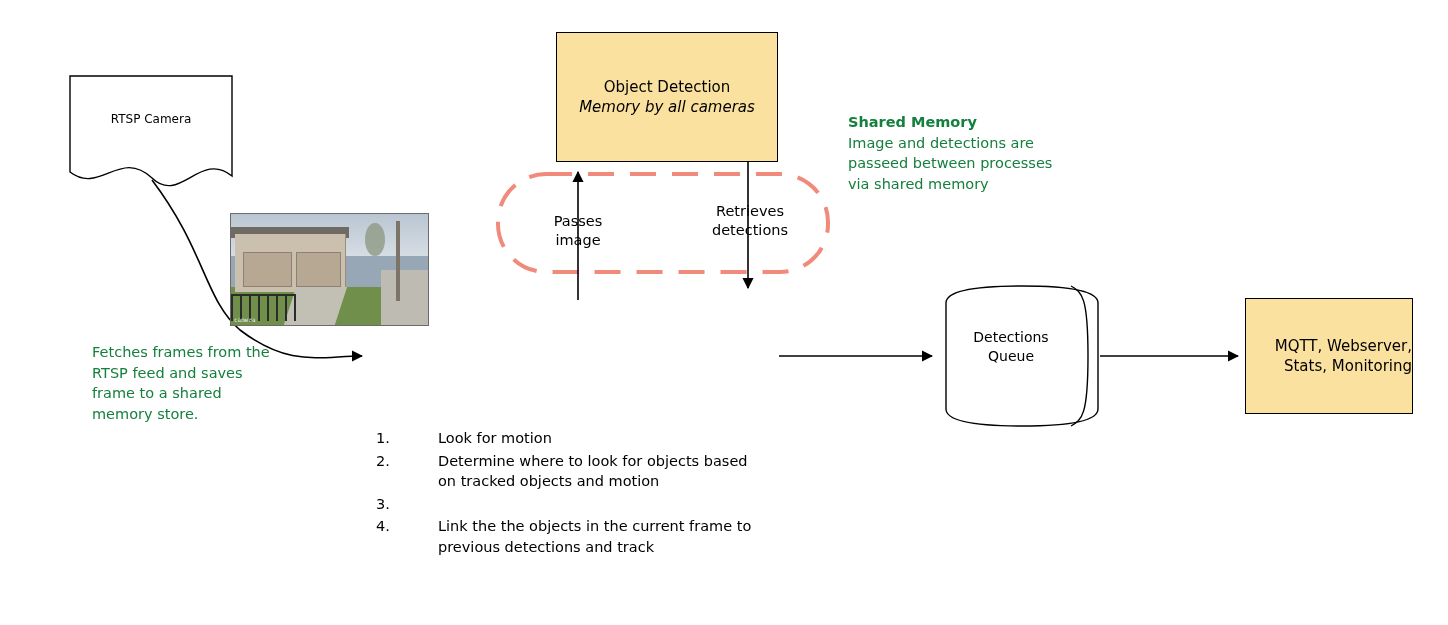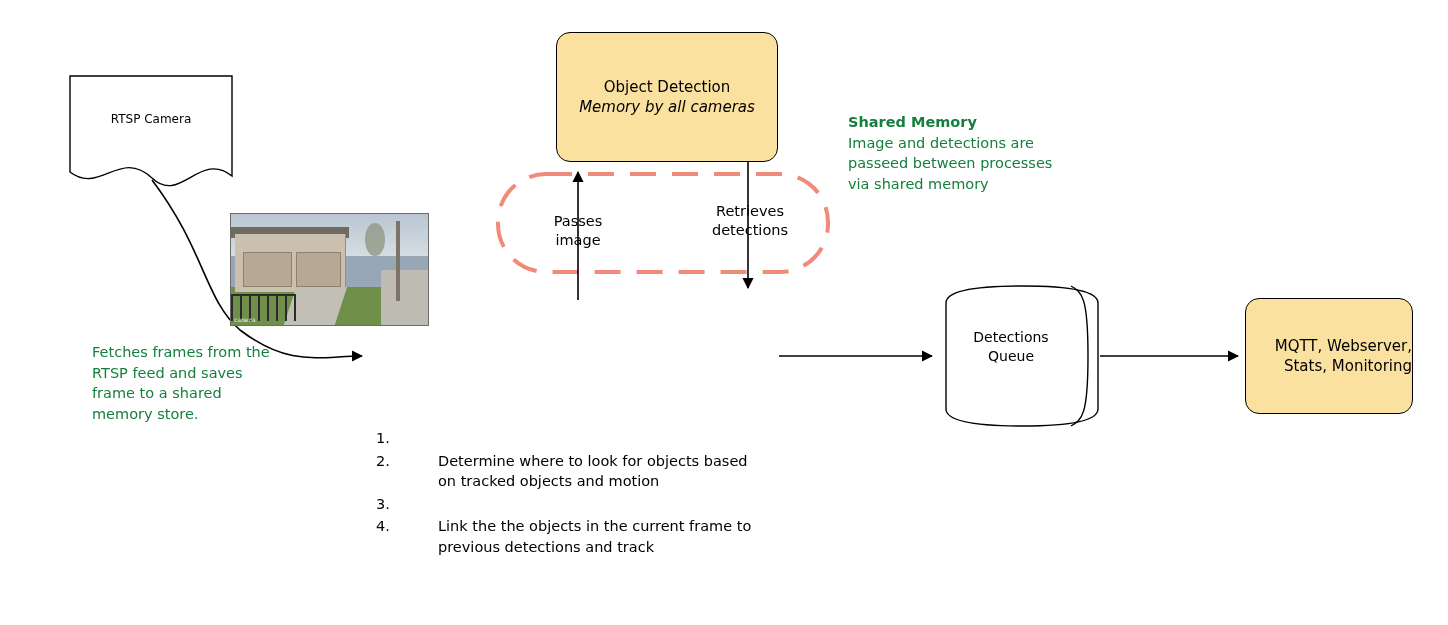--- a/index.html
+++ b/index.html
@@ -19,21 +19,20 @@
     position: absolute;
     left: 0;
     top: 0;
     width: 1448px;
     height: 625px;
     pointer-events: none;
   }
   .node {
     position: absolute;
     box-sizing: border-box;
-    border-radius: 14px;
   }
   .box {
     background: #fbe1a0;
     border: 1px solid #000000;
     display: flex;
     flex-direction: column;
     align-items: center;
     justify-content: center;
     text-align: center;
   }
@@ -250,20 +249,21 @@
 
   <div class="note" style="left:848px; top:112px; width:212px;">
     <b>Shared Memory</b>
     <div>Image and detections are passeed between processes via shared memory</div>
   </div>
 
 
   <div class="steps" style="left:376px; top:428px; width:400px;">
     <div class="steps-row">
       <span class="steps-num">1.</span>
+      <span class="steps-text">Look for motion</span>
     </div>
     <div class="steps-row">
       <span class="steps-num">2.</span>
       <span class="steps-text">Determine where to look for objects based on tracked objects and motion</span>
     </div>
     <div class="steps-row">
       <span class="steps-num">3.</span>
     </div>
     <div class="steps-row">
       <span class="steps-num">4.</span>

